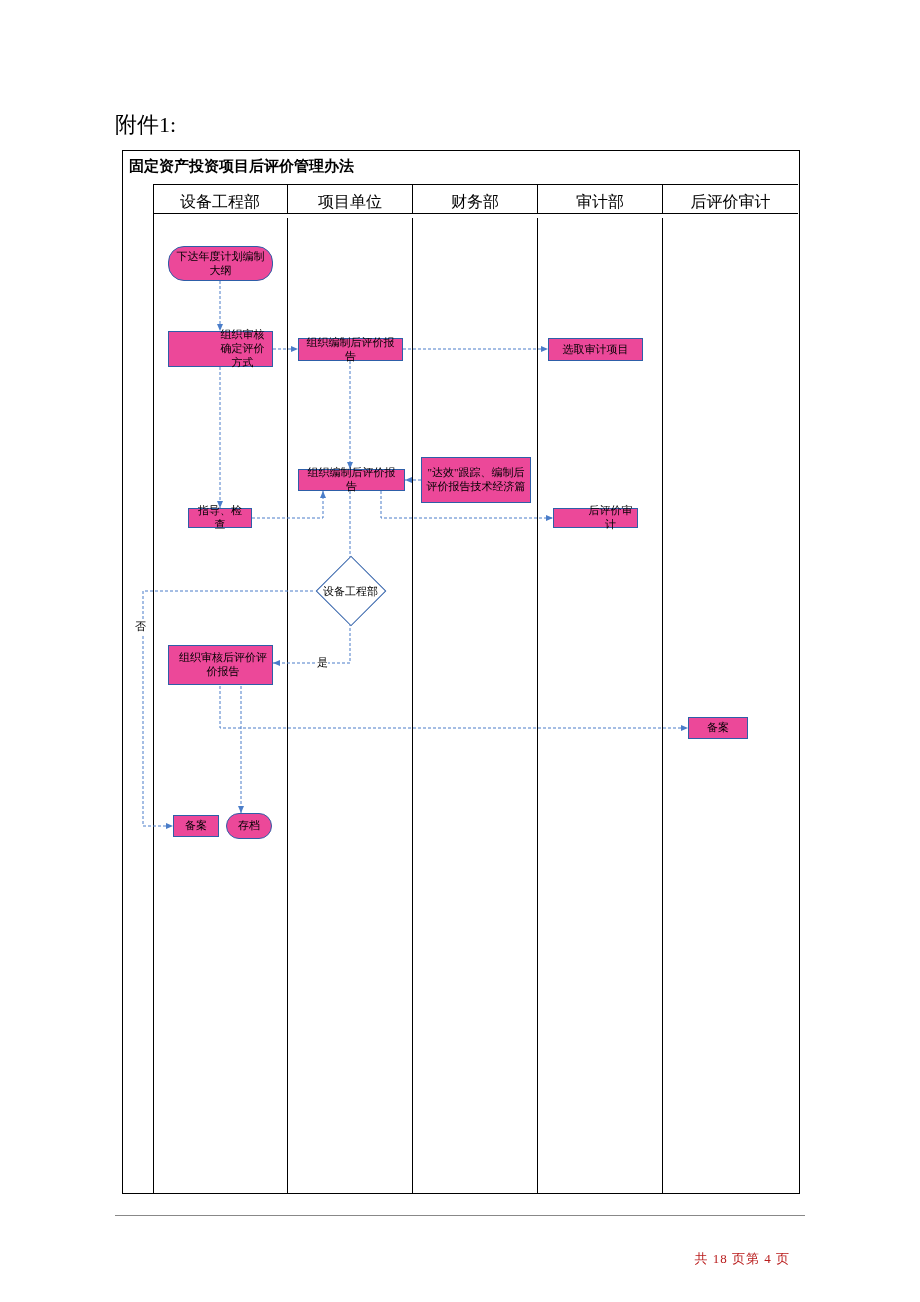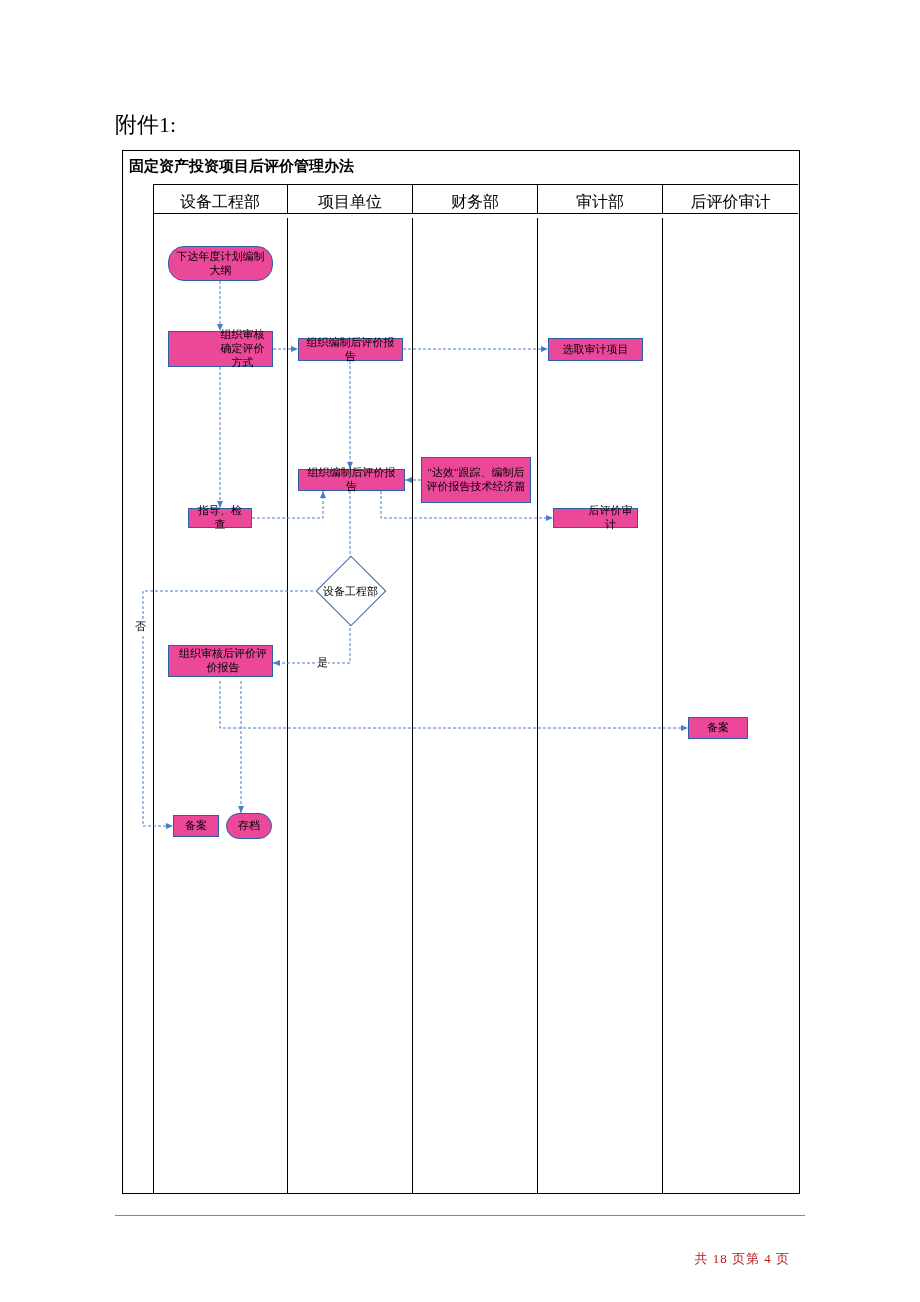--- a/index.html
+++ b/index.html
@@ -223,21 +223,21 @@
 
     <div class="node rect" style="left:298px; top:306px; width:110px; height:46px;">"达效"跟踪、编制后评价报告技术经济篇</div>
 
     <div class="node rect" style="left:430px; top:357px; width:85px; height:20px;padding-left:34px;">后评价审计</div>
 
     <div class="diamond-wrap" style="left:185px; top:414px; width:85px; height:52px;">
       <div class="diamond" style="width:48px; height:48px;"></div>
       <div class="diamond-label">设备工程部</div>
     </div>
 
-    <div class="node rect" style="left:45px; top:494px; width:105px; height:32px;padding-left:9px;">组织审核后评价评价报告</div>
+    <div class="node rect" style="left:45px; top:494px; width:105px; height:40px;padding-left:9px;">组织审核后评价评价报告</div>
 
     <div class="node rect" style="left:565px; top:566px; width:60px; height:22px;">备案</div>
 
     <div class="node rect" style="left:50px; top:664px; width:46px; height:22px;">备案</div>
 
     <div class="node terminator" style="left:103px; top:662px; width:46px; height:26px;">存档</div>
 
     <div class="small-label" style="left:12px; top:468px;">否</div>
     <div class="small-label" style="left:194px; top:504px;">是</div>
   </div>

